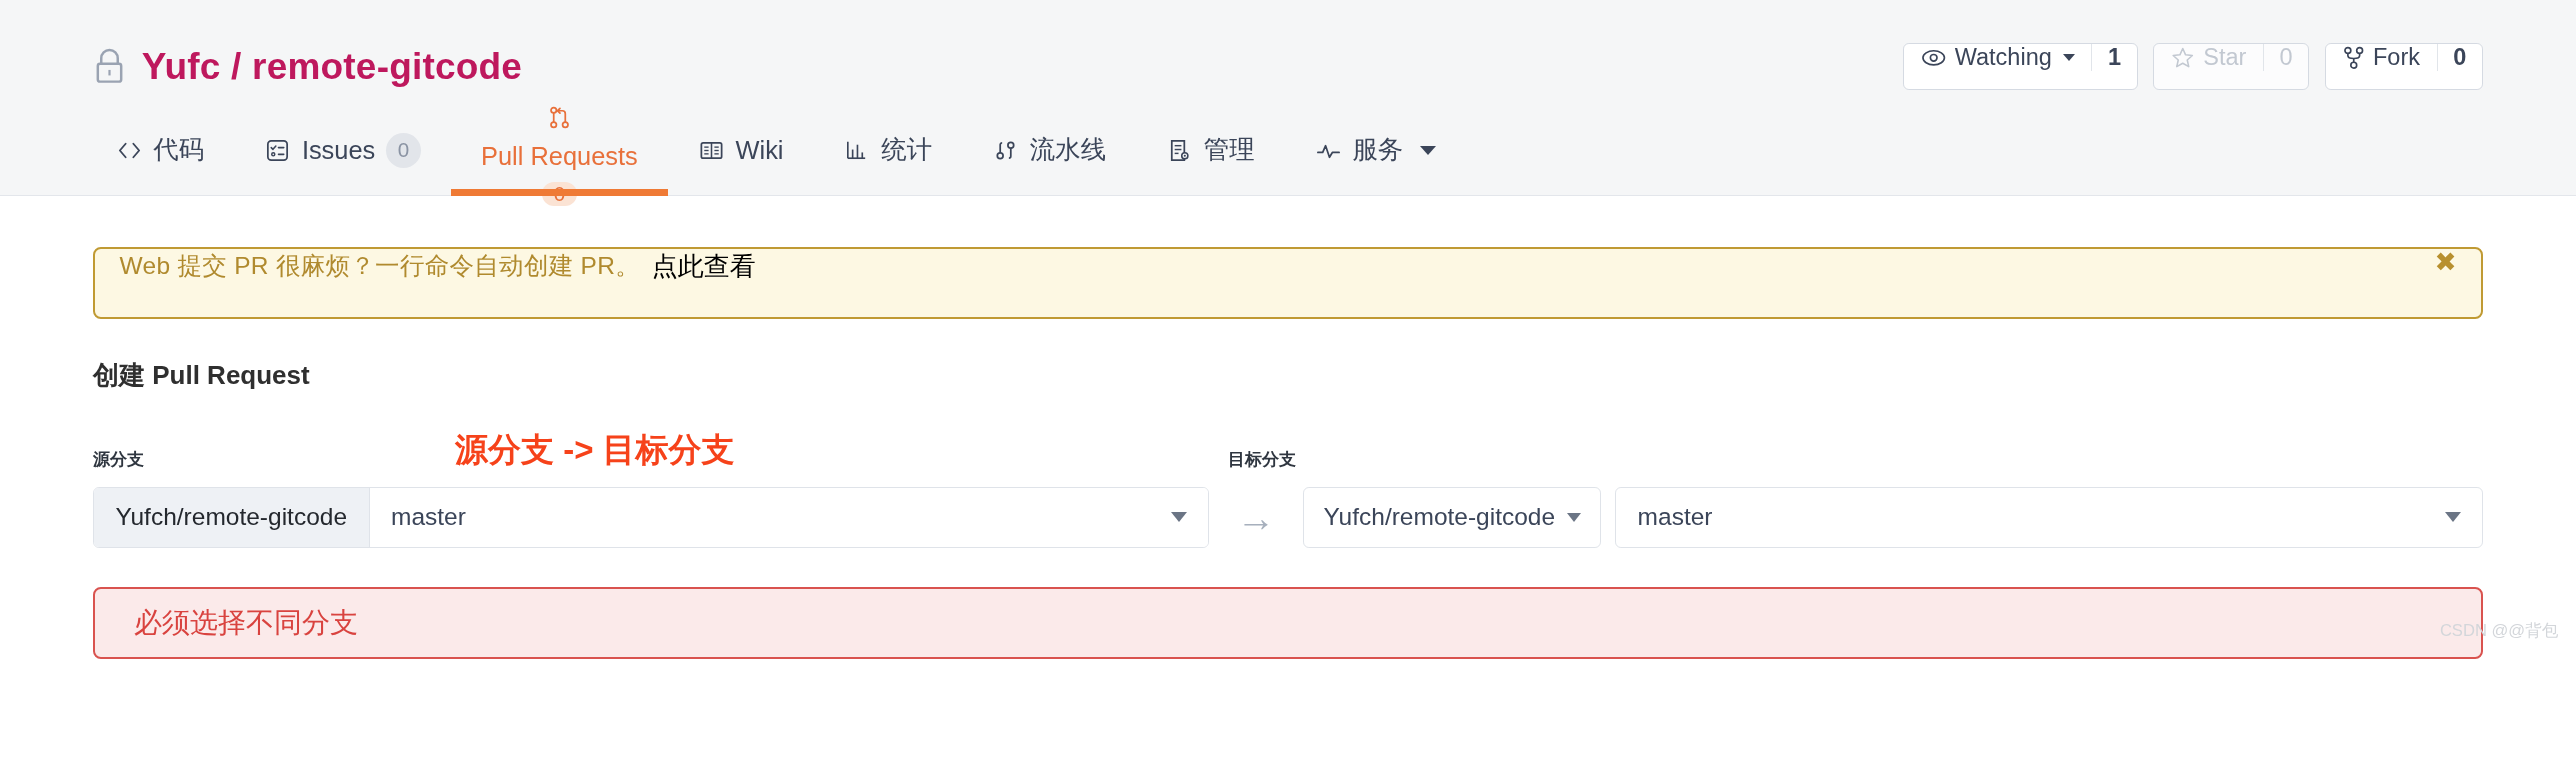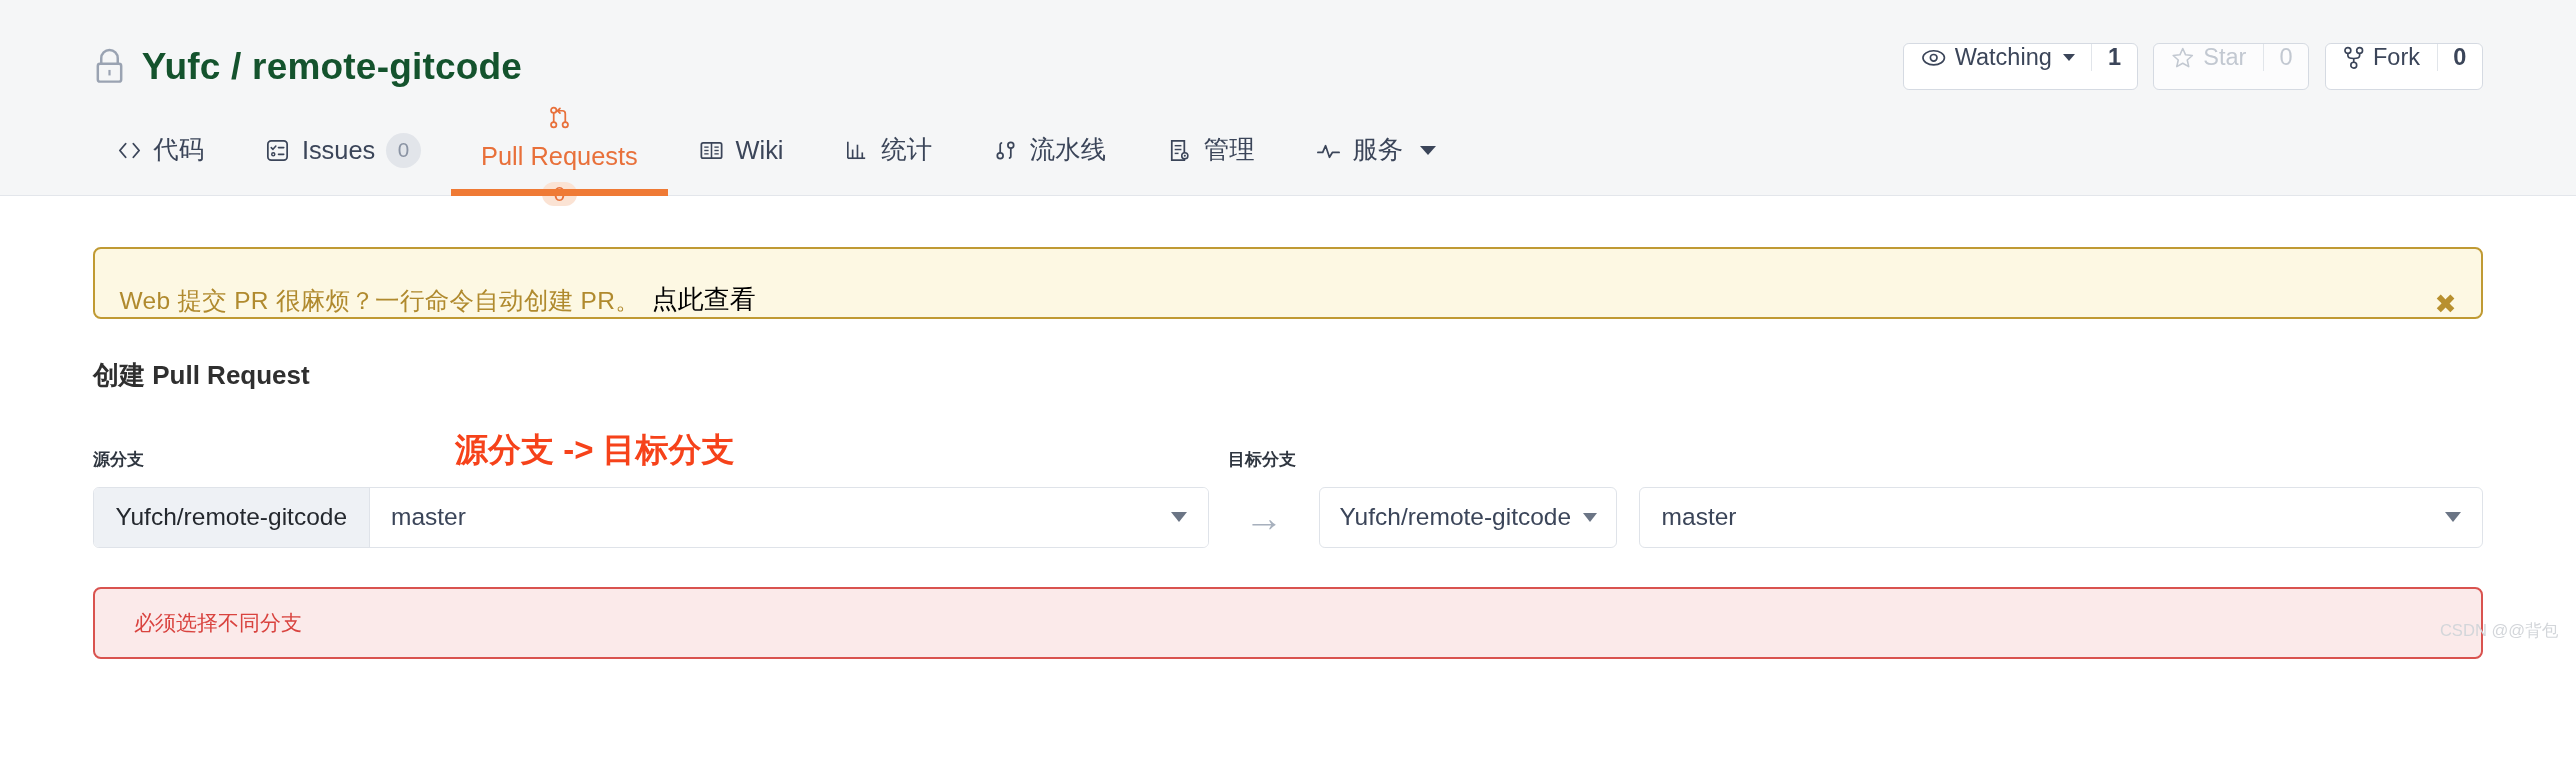--- a/index.html
+++ b/index.html
@@ -26,21 +26,21 @@
   }
   .lock-icon {
     width: 33px; height: 37px;
     margin-right: 15.7px;
     flex: 0 0 auto;
     display: block;
   }
   .repo-title {
     font-size: 37px;
     font-weight: bold;
-    color: #14532d;
+    color: #be185d;
     letter-spacing: 0.2px;
     white-space: nowrap;
   }
   .repo-actions {
     margin-left: auto;
     display: flex;
     align-items: center;
     gap: 15.7px;
   }
   .action-group {
@@ -137,21 +137,21 @@
     padding: 0 93px;
     position: relative;
   }
   .alert-banner {
     margin-top: 51px;
     background: #fdf8e3;
     border: 2px solid #c09a33;
     border-radius: 7.8px;
     height: 72px;
     display: flex;
-    align-items: flex-end;
+    align-items: flex-start;
     padding: 0 24.5px;
     position: relative;
   }
   .alert-text {
     font-size: 24.5px;
     color: #b08a2e;
     letter-spacing: 0.3px;
   }
   .alert-link {
     font-size: 26px;
@@ -199,21 +199,21 @@
     font-weight: bold;
     color: #2f3640;
   }
   .label-source { width: 1135px; }
   .label-target { }
 
   .selectors-row {
     display: flex;
     align-items: center;
     margin-top: 15.7px;
-    gap: 8px;
+    gap: 0;
   }
   .source-combo {
     display: flex;
     align-items: stretch;
     height: 61px;
     border: 1px solid #dfe3e9;
     border-radius: 5.9px;
     overflow: hidden;
     width: 1116px;
     background: #ffffff;
@@ -294,21 +294,21 @@
     margin-top: 39px;
     background: #fbeaea;
     border: 2px solid #d9534f;
     border-radius: 7.8px;
     height: 72px;
     display: flex;
     align-items: center;
     padding: 0 39px;
   }
   .error-text {
-    font-size: 21px;
+    font-size: 28px;
     color: #d9433f;
   }
 
   .watermark {
     position: absolute;
     right: 17.6px;
     bottom: 17px;
     font-size: 16.6px;
     color: #d3d6da;
     font-family: "Liberation Sans", sans-serif;

